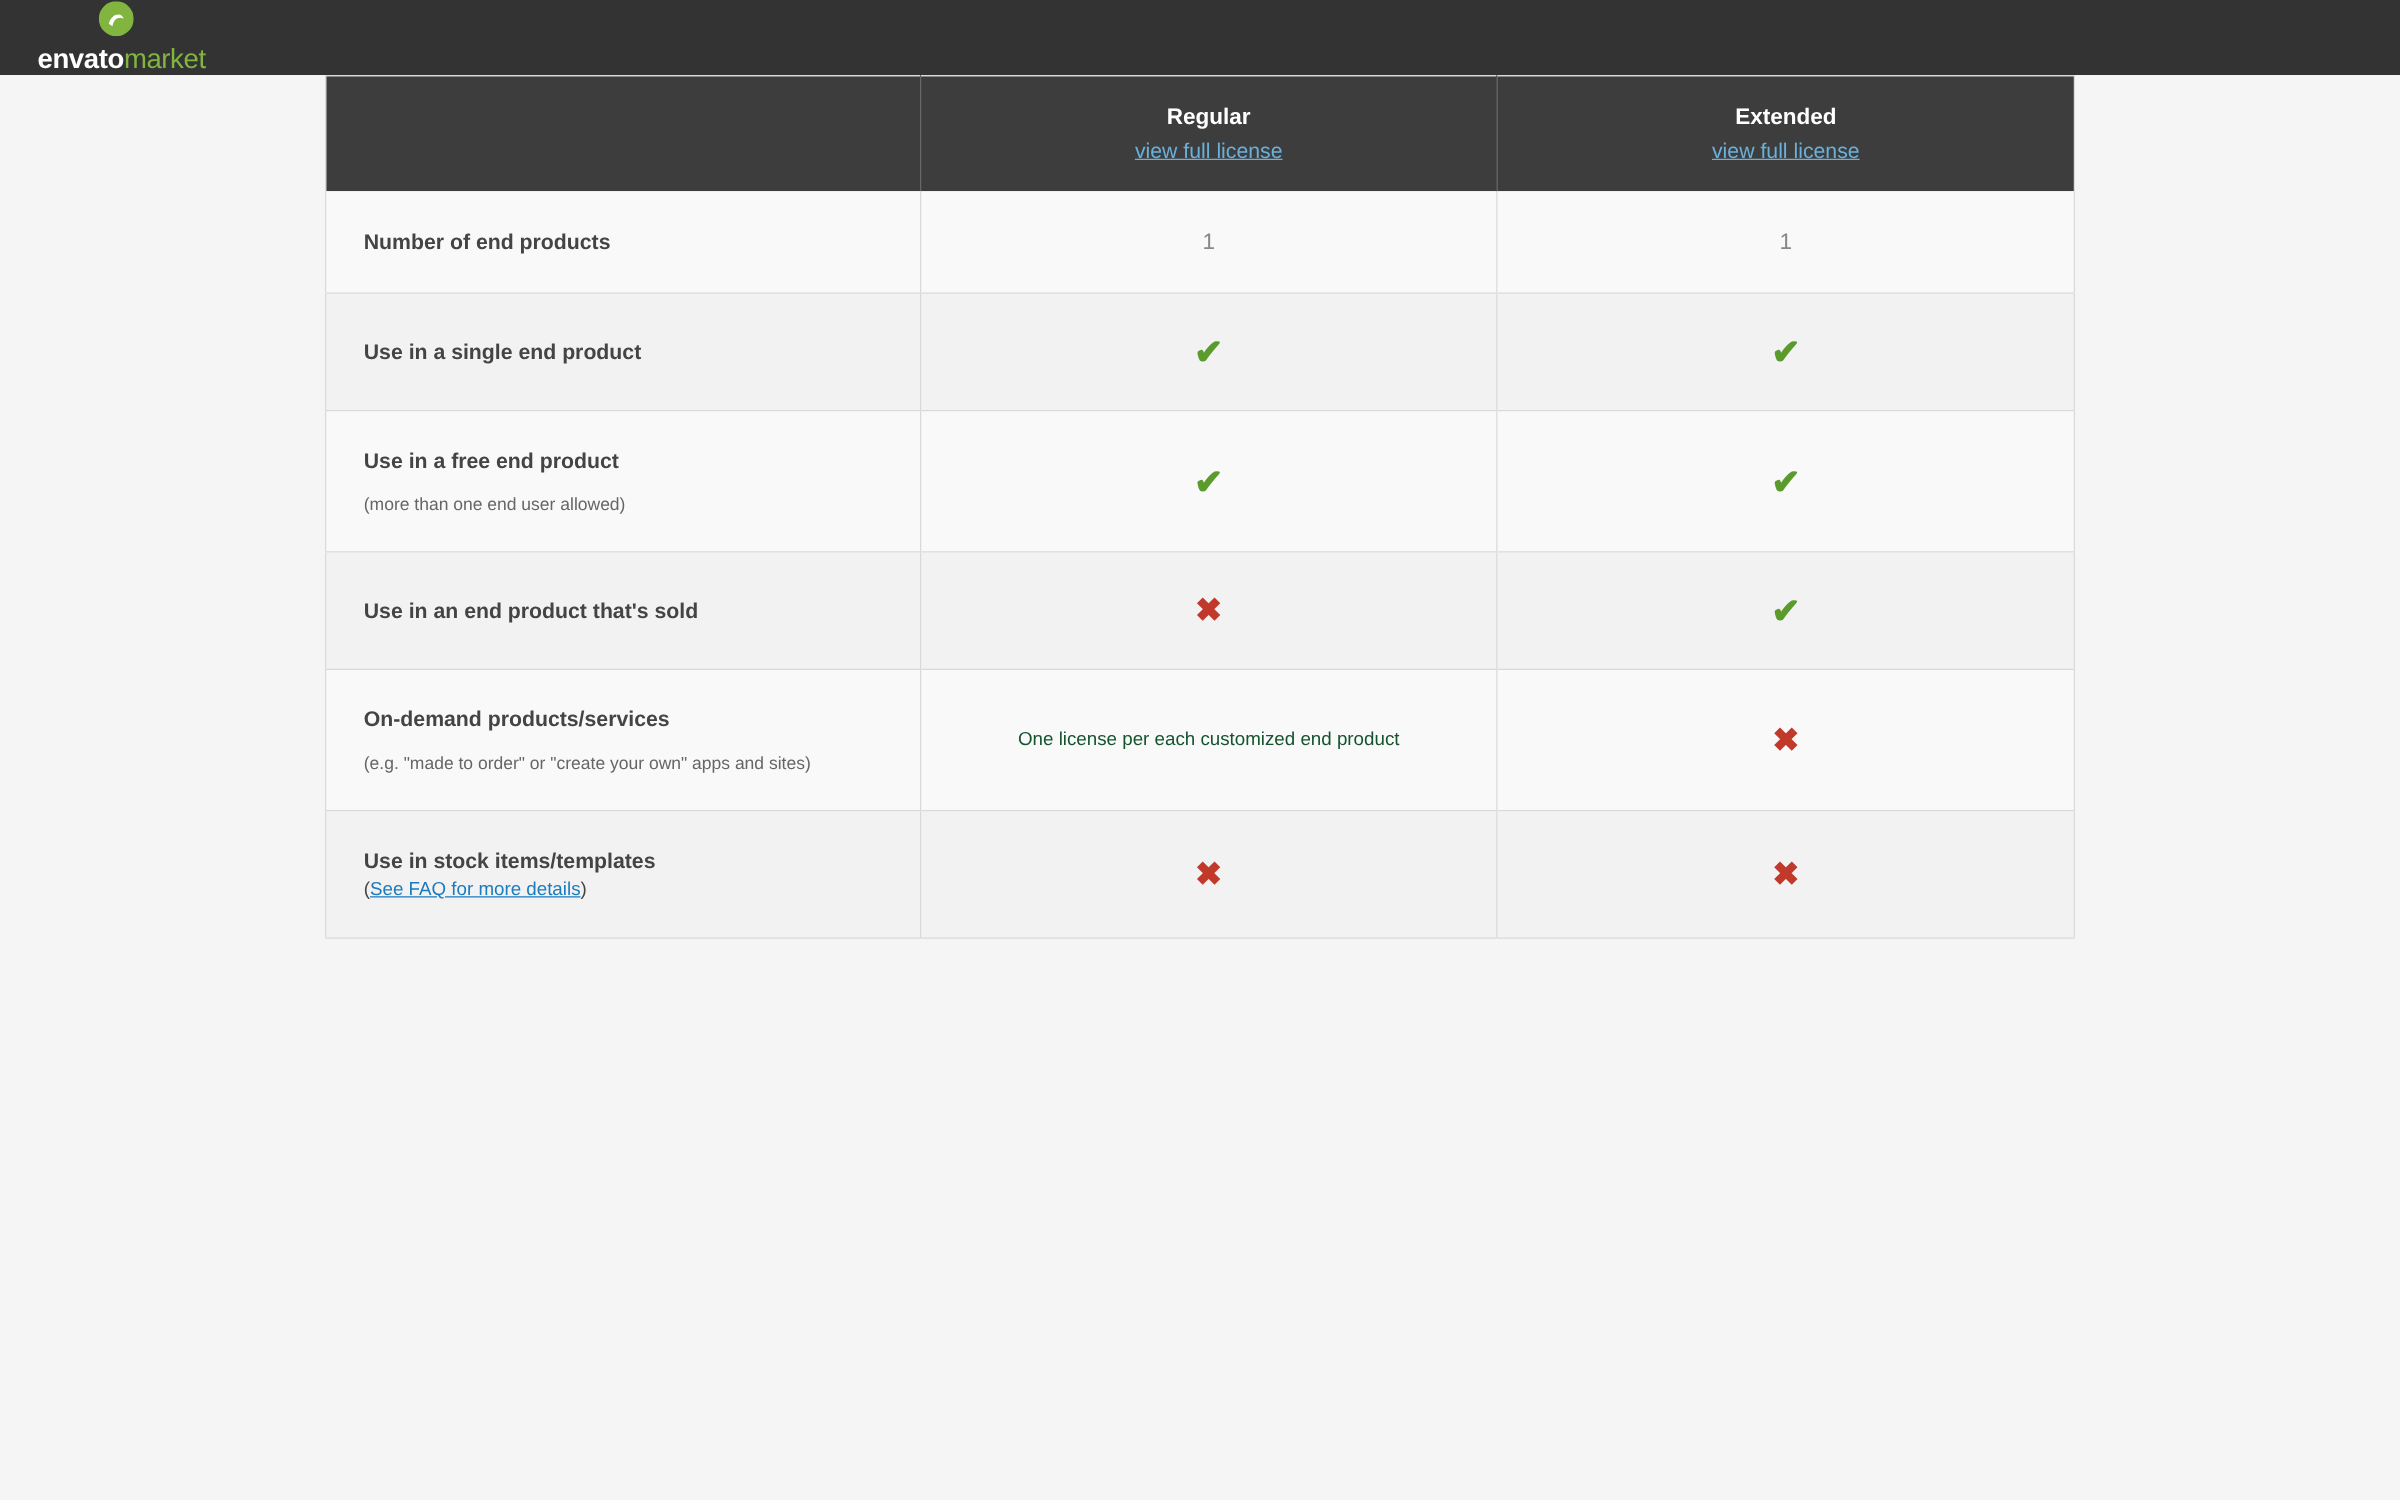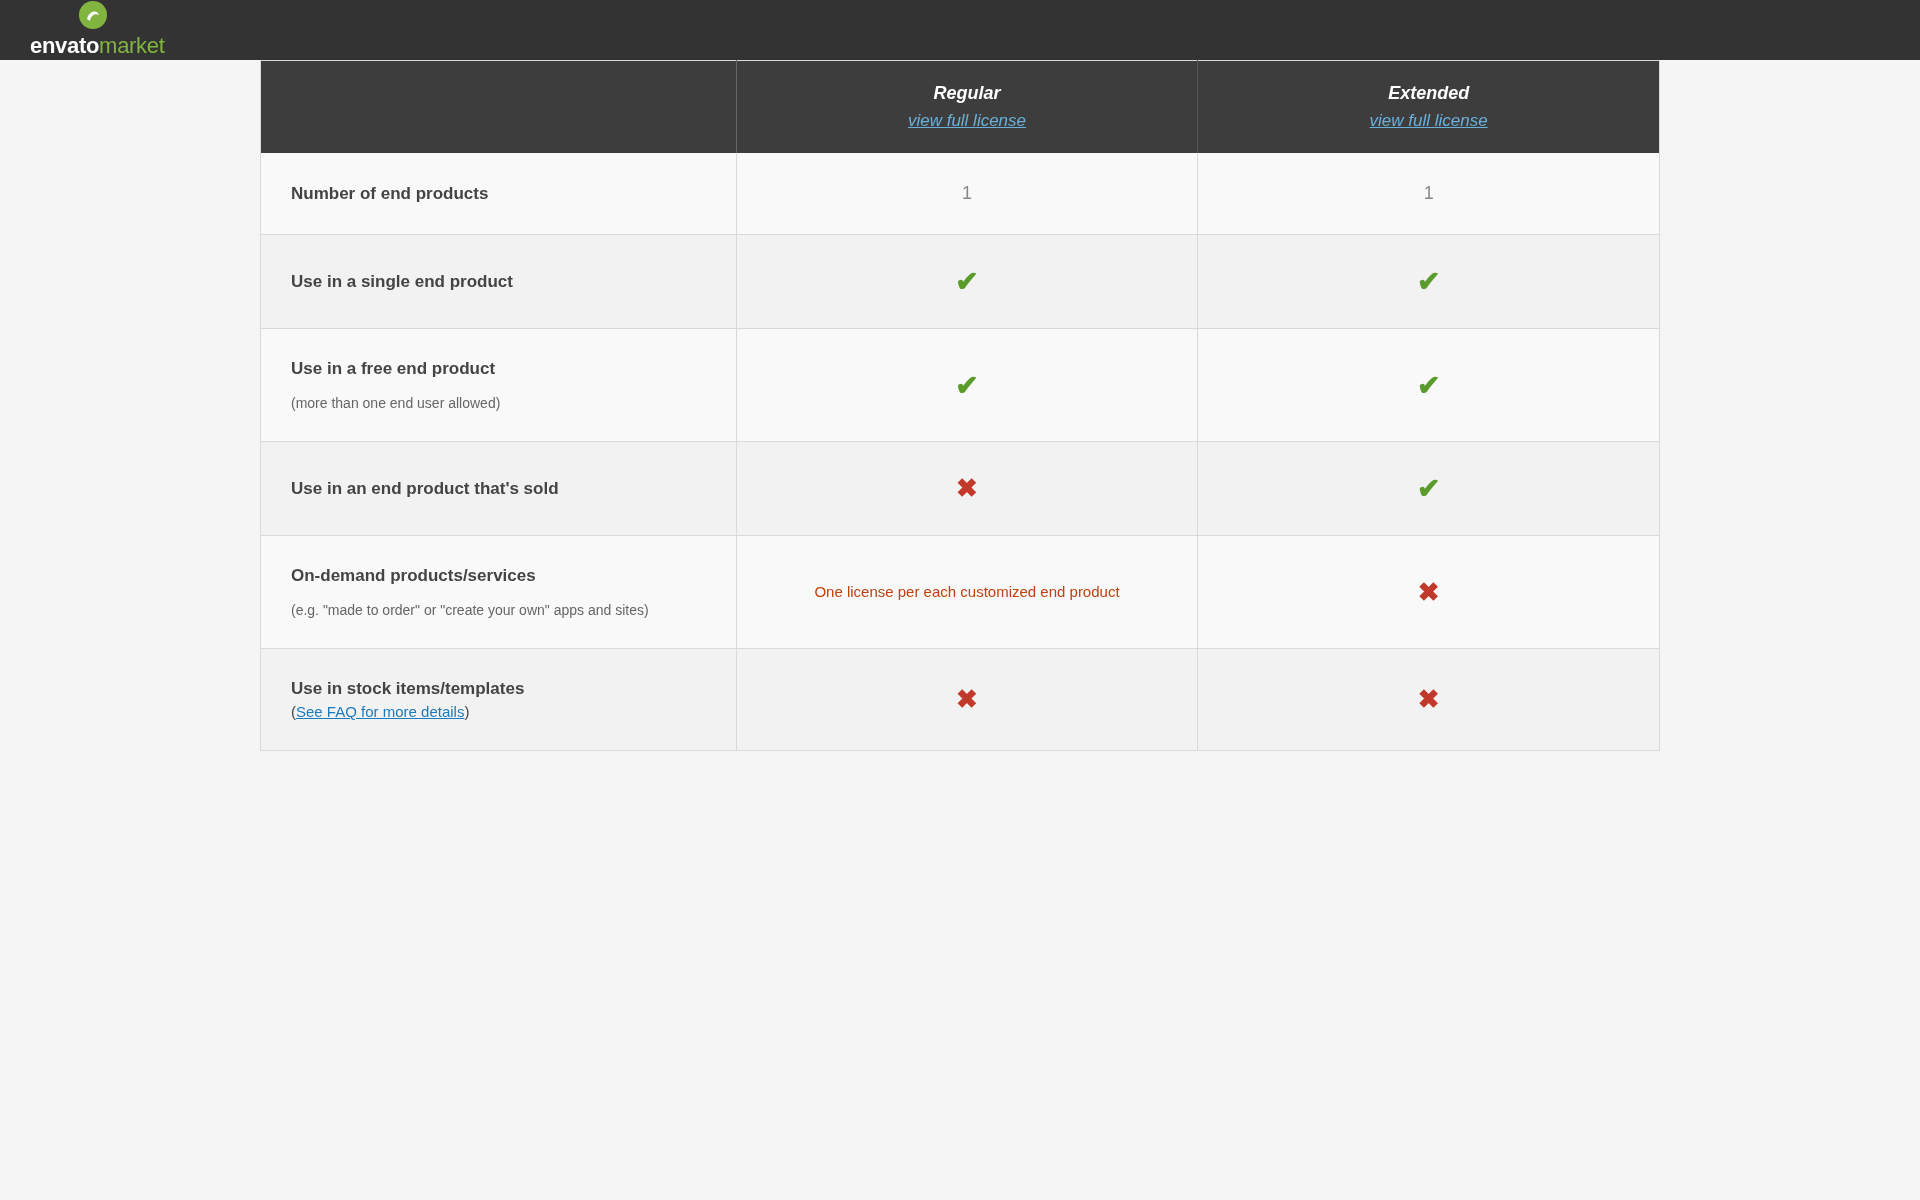--- a/index.html
+++ b/index.html
@@ -66,21 +66,20 @@
 
     thead tr th {
       background: #3d3d3d;
       color: #ffffff;
       padding: 22px 20px;
       text-align: center;
       font-size: 18px;
       font-weight: 600;
       border-right: 1px solid #555555;
       vertical-align: middle;
-      font-style: italic;
     }
 
     thead tr th:first-child {
       background: #3d3d3d;
       width: 34%;
       border-right: 1px solid #666666;
     }
 
     thead tr th:nth-child(2) {
       width: 33%;
@@ -167,21 +166,21 @@
     }
 
     .number-val {
       font-size: 18px;
       color: #888888;
       font-weight: 400;
     }
 
     .license-note {
       font-size: 15px;
-      color: #c2410c;
+      color: #14532d;
       line-height: 1.5;
       font-weight: 400;
     }
 
     .faq-link {
       color: #1a7bbf;
       text-decoration: underline;
       font-weight: 400;
       cursor: pointer;
     }

